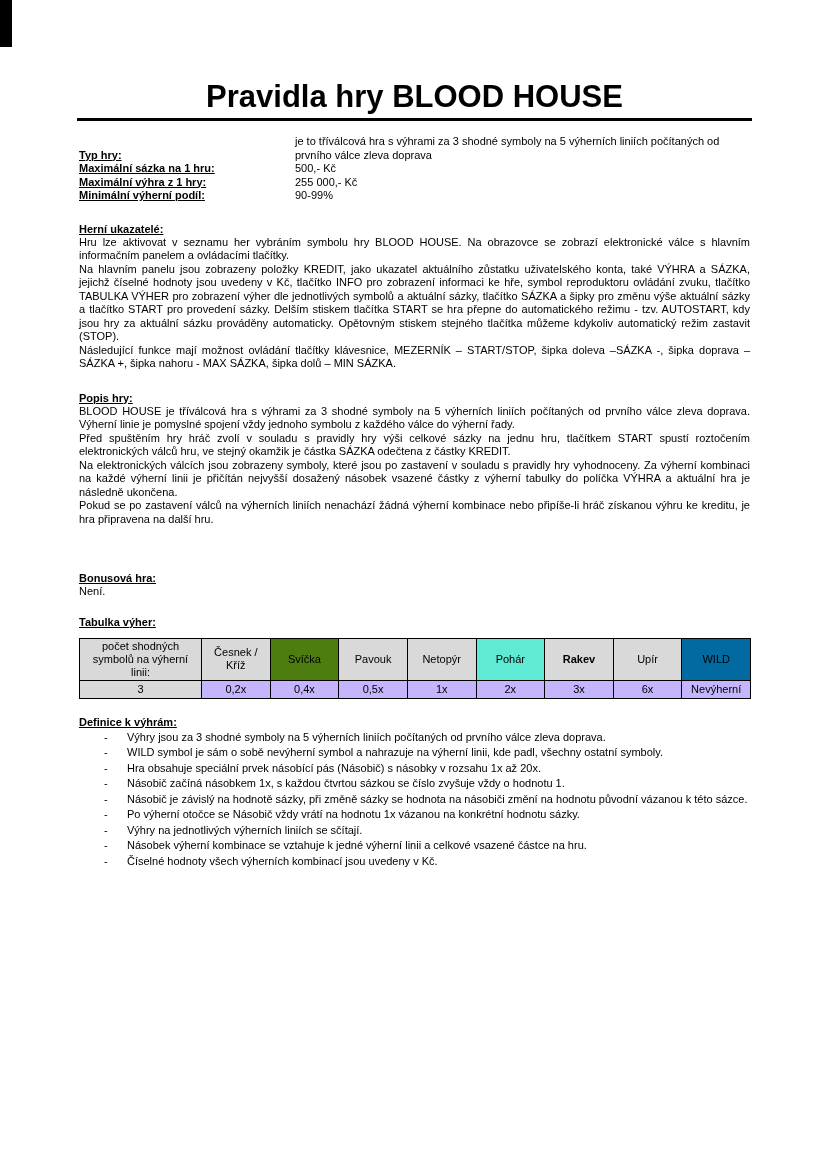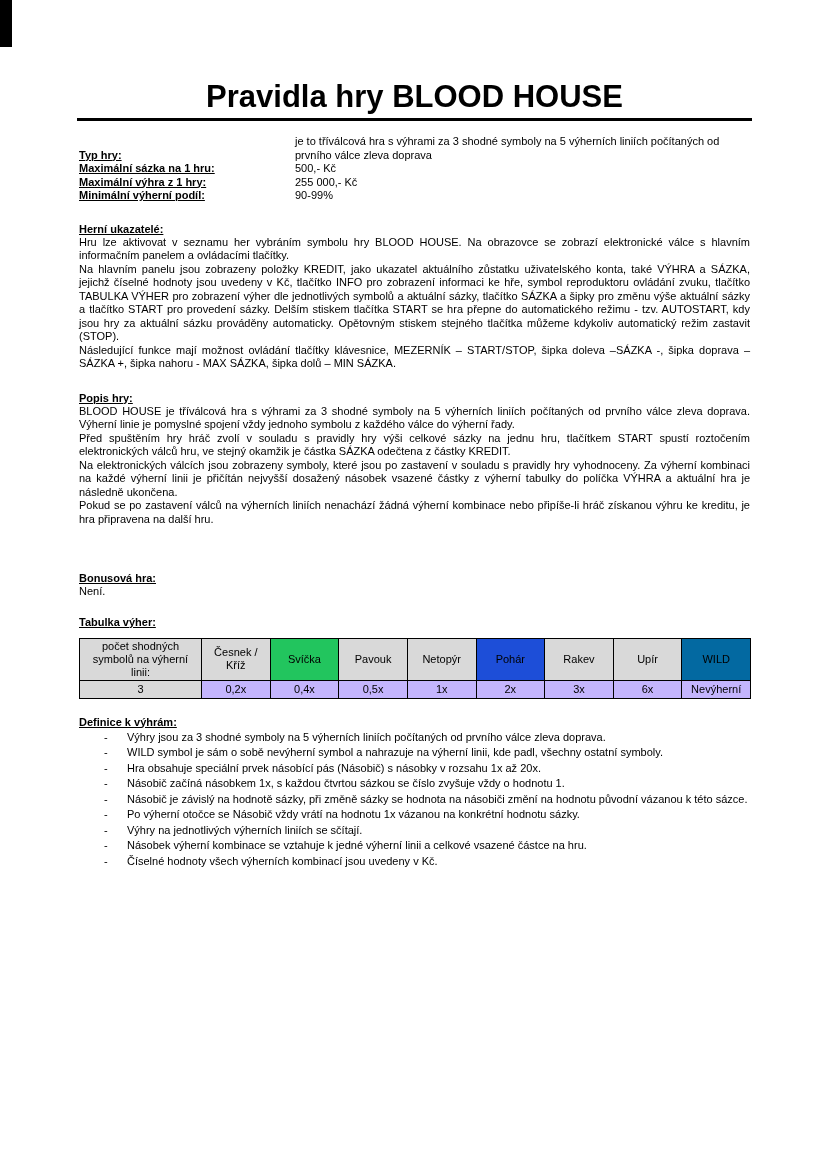--- a/index.html
+++ b/index.html
@@ -112,25 +112,25 @@
           <col>
           <col>
           <col>
           <col>
           <col>
       </colgroup>
       <tbody>
           <tr>
         <th style="background: rgb(217, 217, 217);">počet shodných symbolů na výherní linii:</th>
         <th style="background: rgb(217, 217, 217);">Česnek / Kříž</th>
-        <th style="background: #22c55e;">Svíčka</th>
+        <th style="background: #4d7c0f;">Svíčka</th>
         <th style="background: rgb(217, 217, 217);">Pavouk</th>
         <th style="background: rgb(217, 217, 217);">Netopýr</th>
-        <th style="background: #1d4ed8; text-align: center;">Pohár</th>
-        <th style="background: rgb(217, 217, 217);">Rakev</th>
+        <th style="background: #5eead4; text-align: center;">Pohár</th>
+        <th style="background: rgb(217, 217, 217); font-weight: bold;">Rakev</th>
         <th style="background: rgb(217, 217, 217);">Upír</th>
         <th style="background: #0369a1;">WILD</th>
       </tr>
       <tr>
         <td class="shaded" style="background: rgb(217, 217, 217);">3</td>
         <td>0,2x</td>
         <td>0,4x</td>
         <td>0,5x</td>
         <td>1x</td>
         <td>2x</td>

